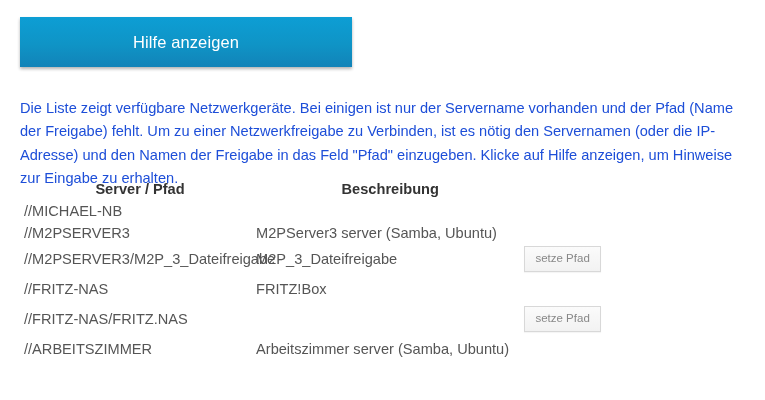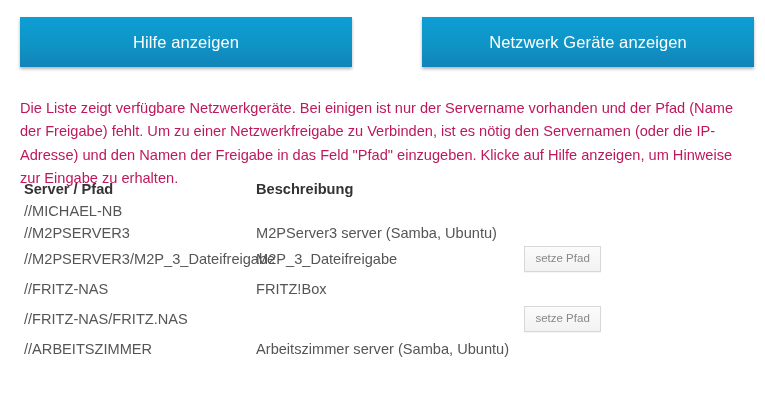--- a/index.html
+++ b/index.html
@@ -51,21 +51,21 @@
   #btn-devices { left: 402px; width: 332px; }
 
   
   .intro {
     position: absolute;
     top: 82px;
     left: 20px;
     width: 730px;
     font-size: 14.6px;
     line-height: 23.6px;
-    color: #be185d;
+    color: #1d4ed8;
     text-align: left;
   }
 
   
   .table-wrap {
     position: absolute;
     top: 178px;
     left: 0px;
     width: 765px;
   }
@@ -86,20 +86,21 @@
   }
   .col-path   { width: 248px; padding-left: 24px !important; }
   .col-desc   { width: 260px; }
   .col-action { width: 233px; }
 
   .net-table thead th {
     font-weight: 700;
     color: #333333;
     height: 22px;
     font-size: 14.6px;
+    text-align: center;
   }
   .net-table tbody tr { height: 22px; }
   .net-table tbody tr.tall { height: 30px; }
 
   
   .path-btn {
     display: inline-block;
     min-width: 76px;
     padding: 5px 10px 6px;
     background: linear-gradient(to bottom, #fbfbfb 0%, #f2f2f2 100%);
@@ -113,21 +114,20 @@
     cursor: pointer;
     box-shadow: 0 1px 1px rgba(0,0,0,0.04);
   }
   .action-cell { padding-left: 0 !important; }
 </style>
 </head>
 <body>
 
 <div class="btn-row">
   <button class="big-btn" id="btn-help">Hilfe anzeigen</button>
-  <button class="big-btn" id="btn-devices">Netzwerk Geräte anzeigen</button>
 </div>
 
 <p class="intro">Die Liste zeigt verfügbare Netzwerkgeräte. Bei einigen ist nur der Servername vorhanden und der Pfad (Name der Freigabe) fehlt. Um zu einer Netzwerkfreigabe zu Verbinden, ist es nötig den Servernamen (oder die IP-Adresse) und den Namen der Freigabe in das Feld "Pfad" einzugeben. Klicke auf Hilfe anzeigen, um Hinweise zur Eingabe zu erhalten.</p>
 
 <div class="table-wrap">
   <table class="net-table">
     <thead>
       <tr>
         <th class="col-path">Server / Pfad</th>
         <th class="col-desc">Beschreibung</th>

